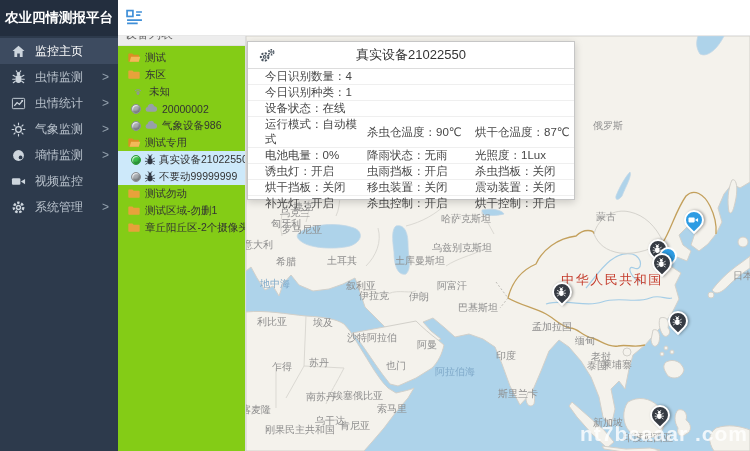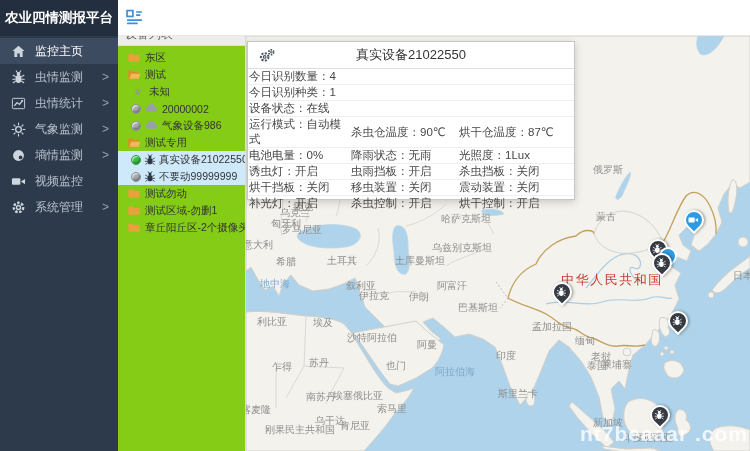--- a/index.html
+++ b/index.html
@@ -52,21 +52,21 @@
          transform:rotate(-45deg);background:#2e9ce3;border:2px solid #fff;box-sizing:border-box}
   
   .popup{position:absolute;left:1px;top:5px;width:328px;height:159px;background:#fff;border:1px solid #c6c6c6;
          box-shadow:0 2px 8px rgba(0,0,0,.18);box-sizing:border-box;display:flex;flex-direction:column;z-index:8}
   .pp-header{height:26px;flex:none;border-bottom:1px solid #ddd;display:flex;align-items:center;
              padding:0 10px;position:relative}
   .pp-title{position:absolute;left:0;right:0;text-align:center;font-size:13px;color:#333}
   .pp-gear{width:18px;height:15px;color:#4a5560;z-index:1}
   .pp-gear svg{width:100%;height:100%;display:block}
   .pp-body{flex:1;display:flex;flex-direction:column}
-  .pp-row{flex:1;display:flex;align-items:center;padding-left:1px;font-size:11.5px;color:#464646;
+  .pp-row{flex:1;display:flex;align-items:center;padding-left:17px;font-size:11.5px;color:#464646;
           border-bottom:1px solid #efefef}
   .pp-row:last-child{border-bottom:none}
   .c1{width:102px;flex:none}.c2{width:108px;flex:none}.c3{flex:1}
   .watermark{position:absolute;right:2px;bottom:5px;font-size:21px;font-weight:bold;color:rgba(255,255,255,.8);
              letter-spacing:1px;z-index:6}
   .symdefs{position:absolute;width:0;height:0;overflow:hidden}
 </style>
 </head>
 <body>
 
@@ -193,32 +193,32 @@
       </g>
     </svg>
   </header>
 
   <section class="device-panel">
     <div class="dp-header">设备列表</div>
     <ul class="tree">
       <li class="lvl0">
         <span class="t-icon">
             <svg viewBox="0 0 16 16">
+              <use href="#sy-folder-open"></use>
+            </svg>
+          </span>
+        <span>测试</span>
+        </li>
+      <li class="lvl0">
+        <span class="t-icon">
+            <svg viewBox="0 0 16 16">
               <use href="#sy-folder"></use>
             </svg>
           </span>
         <span>东区</span>
-        </li>
-      <li class="lvl0">
-        <span class="t-icon">
-            <svg viewBox="0 0 16 16">
-              <use href="#sy-folder-open"></use>
-            </svg>
-          </span>
-        <span>测试</span>
         </li>
       <li class="lvl1">
         <span class="t-icon">
             <svg viewBox="0 0 16 16">
               <use href="#sy-signal"></use>
             </svg>
           </span>
         <span>未知</span>
         </li>
       <li class="lvl1">
@@ -350,21 +350,21 @@
         <path d="M417,206 C424,196 430,174 440,160 C448,152 458,158 464,170 C468,178 471,186 470,198"></path>
         <path d="M399,309 C388,312 380,308 372,310 C362,312 354,304 346,302 C336,300 332,292 324,292 C314,290 308,282 300,278 C288,272 272,268 262,262"></path>
       </g>
 
       <path d="M348,198 C352,182 368,172 384,176 C398,179 410,190 417,206 C408,212 392,219 374,217 C360,215 352,208 348,198 Z" fill="none" stroke="#d5d3cd" stroke-width="1"></path>
 
       <path d="M250,246 L262,262 M262,262 L254,272" stroke="#bfbdb7" stroke-width="1" stroke-dasharray="2 2" fill="none"></path>
     </svg>
 
     <div id="labels">
-        <span class="mlabel" style="left: 362px; top: 90px; margin-top: 44px;">俄罗斯</span>
+        <span class="mlabel" style="left: 362px; top: 90px;">俄罗斯</span>
         <span class="mlabel" style="left: 360px; top: 181px;">蒙古</span>
         <span class="mlabel" style="left: 220px; top: 183px;">哈萨克斯坦</span>
         <span class="mlabel" style="left: 17px; top: 171px; margin-left: 40px;">捷克</span>
         <span class="mlabel" style="left: 49px; top: 177px;">乌克兰</span>
         <span class="mlabel" style="left: 40px; top: 188px;">匈牙利</span>
         <span class="mlabel" style="left: 56px; top: 194px;">罗马尼亚</span>
         <span class="mlabel" style="left: 12px; top: 209px;">意大利</span>
         <span class="mlabel" style="left: 40px; top: 226px;">希腊</span>
         <span class="mlabel" style="left: 96px; top: 225px;">土耳其</span>
         <span class="mlabel" style="left: 174px; top: 225px;">土库曼斯坦</span>

